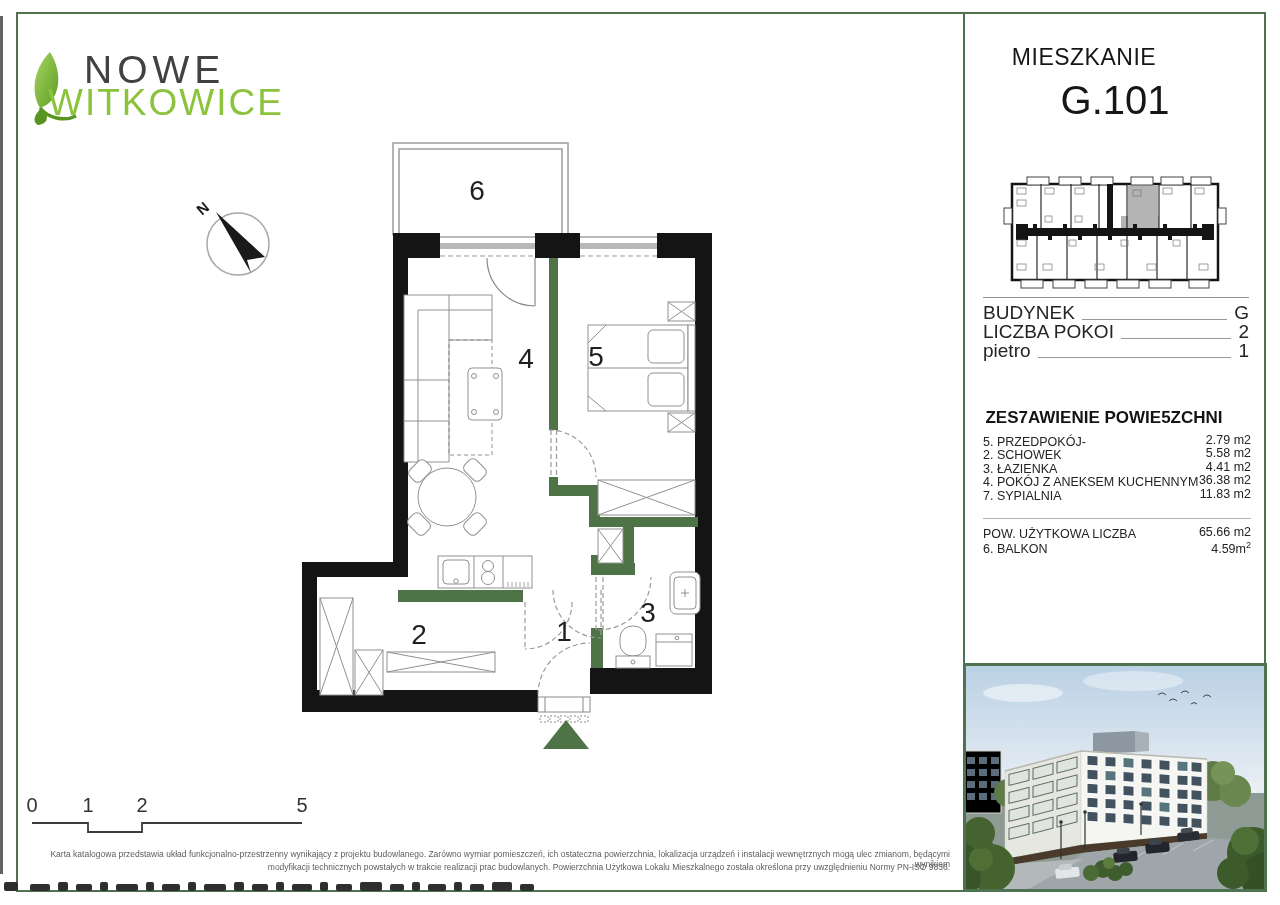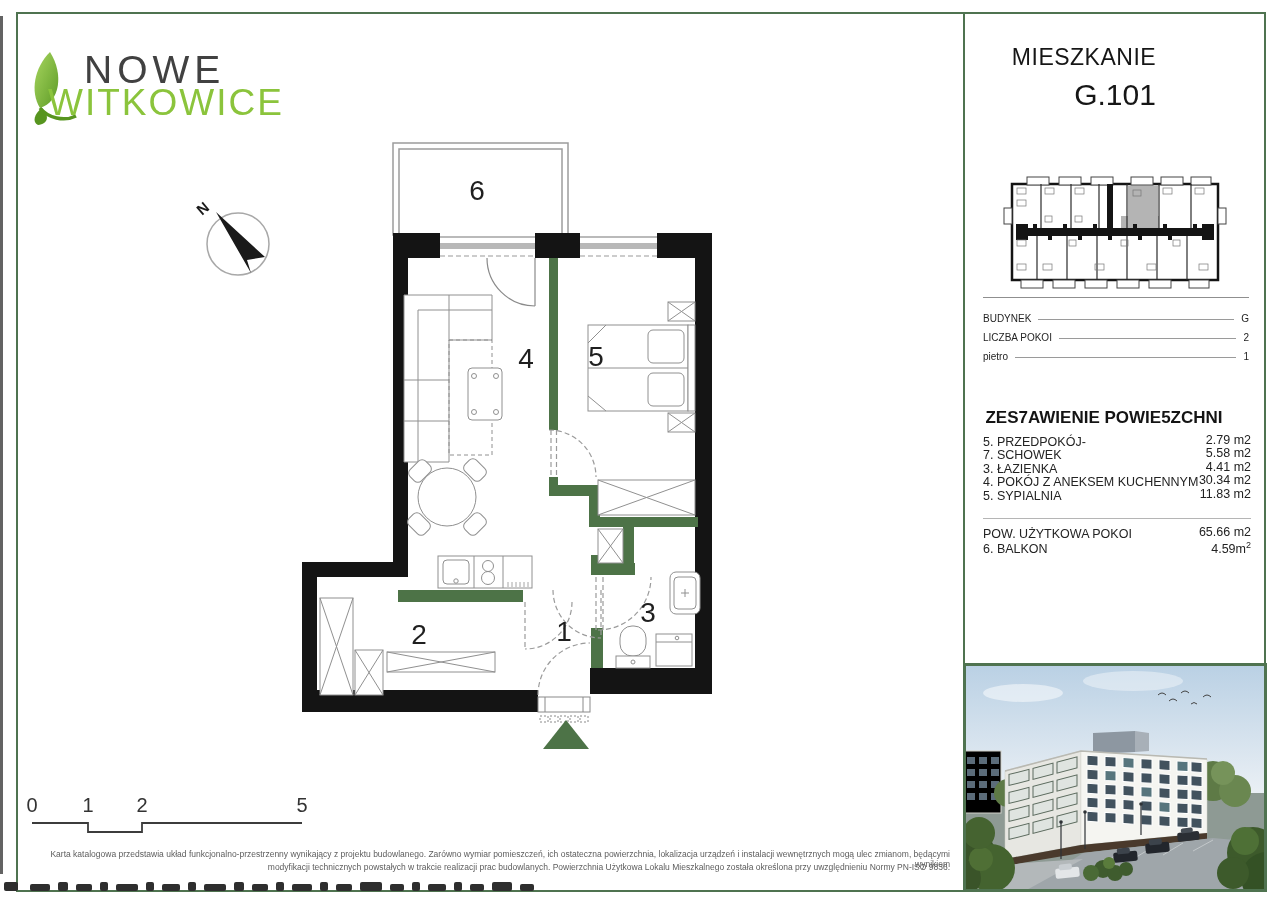--- a/index.html
+++ b/index.html
@@ -8,25 +8,25 @@
   .abs{position:absolute;}
   
   #frame{left:16px;top:12px;width:1246px;height:876px;border:2px solid #4f7350;}
   #divider{left:963px;top:12px;width:2px;height:878px;background:#4f7350;}
   #edge-artifact{left:0;top:16px;width:3px;height:858px;background:#3c3c3c;opacity:.8;}
   
   #logo-nowe{left:84px;top:48px;font-size:39px;letter-spacing:5px;color:#414141;}
   #logo-witk{left:48px;top:82px;font-size:37px;letter-spacing:2px;color:#8bc43c;text-align:right;}
   
   #hdr-label{left:965px;top:44px;width:238px;text-align:center;font-size:23px;letter-spacing:.5px;color:#161616;}
-  #hdr-number{left:965px;top:78px;width:300px;text-align:center;font-size:30px;color:#161616;}
+  #hdr-number{left:965px;top:78px;width:300px;text-align:center;font-size:40px;color:#161616;}
   
   #info-rule{left:983px;top:297px;width:266px;height:1px;background:#8f8f8f;}
   #info{left:983px;top:305px;width:266px;}
-  .info-row{display:flex;align-items:flex-end;height:19px;font-size:10px;color:#242424;}
+  .info-row{display:flex;align-items:flex-end;height:19px;font-size:19px;color:#242424;}
   .leader{flex:1;border-bottom:1px solid #9a9a9a;margin:0 7px 4px 7px;height:1px;}
   
   #areas-title{left:965px;top:408px;width:278px;text-align:center;font-weight:bold;font-size:17px;color:#141414;}
   #areas{left:983px;top:435px;width:268px;}
   .area-row{display:flex;font-size:12.5px;height:13.4px;color:#232323;}
   .area-val{margin-left:auto;transform:translateY(-2px);}
   #areas-div{left:983px;top:518px;width:268px;height:1px;background:#b5b5b5;}
   #totals{left:983px;top:527px;width:268px;}
   .tot-row{display:flex;font-size:12.5px;height:15px;color:#232323;}
   sup{font-size:9px;}
@@ -367,40 +367,40 @@
     </div>
   </div>
 
   <div id="areas-title" class="abs">ZES7AWIENIE POWIE5ZCHNI</div>
   <div id="areas" class="abs">
     <div class="area-row">
       <span>5. PRZEDPOKÓJ-</span>
       <span class="area-val">2.79 m2</span>
     </div>
     <div class="area-row">
-      <span>7. SCHOWEK</span>
+      <span>2. SCHOWEK</span>
       <span class="area-val">5.58 m2</span>
     </div>
     <div class="area-row">
       <span>3. ŁAZIENKA</span>
       <span class="area-val">4.41 m2</span>
     </div>
     <div class="area-row">
       <span>4. POKÓJ Z ANEKSEM KUCHENNYM</span>
-      <span class="area-val">30.34 m2</span>
+      <span class="area-val">36.38 m2</span>
     </div>
     <div class="area-row">
-      <span>5. SYPIALNIA</span>
+      <span>7. SYPIALNIA</span>
       <span class="area-val">11.83 m2</span>
     </div>
   </div>
   <div id="areas-div" class="abs"></div>
   <div id="totals" class="abs">
     <div class="tot-row">
-      <span>POW. UŻYTKOWA POKOI</span>
+      <span>POW. UŻYTKOWA LICZBA</span>
       <span class="area-val">65.66 m2</span>
     </div>
     <div class="tot-row">
       <span>6. BALKON</span>
       <span class="area-val"><span>4.59m</span><sup>2</sup></span>
     </div>
   </div>
 
   <svg class="abs" style="left:963px;top:663px" width="304" height="229" viewBox="0 0 304 229">
     <defs>

